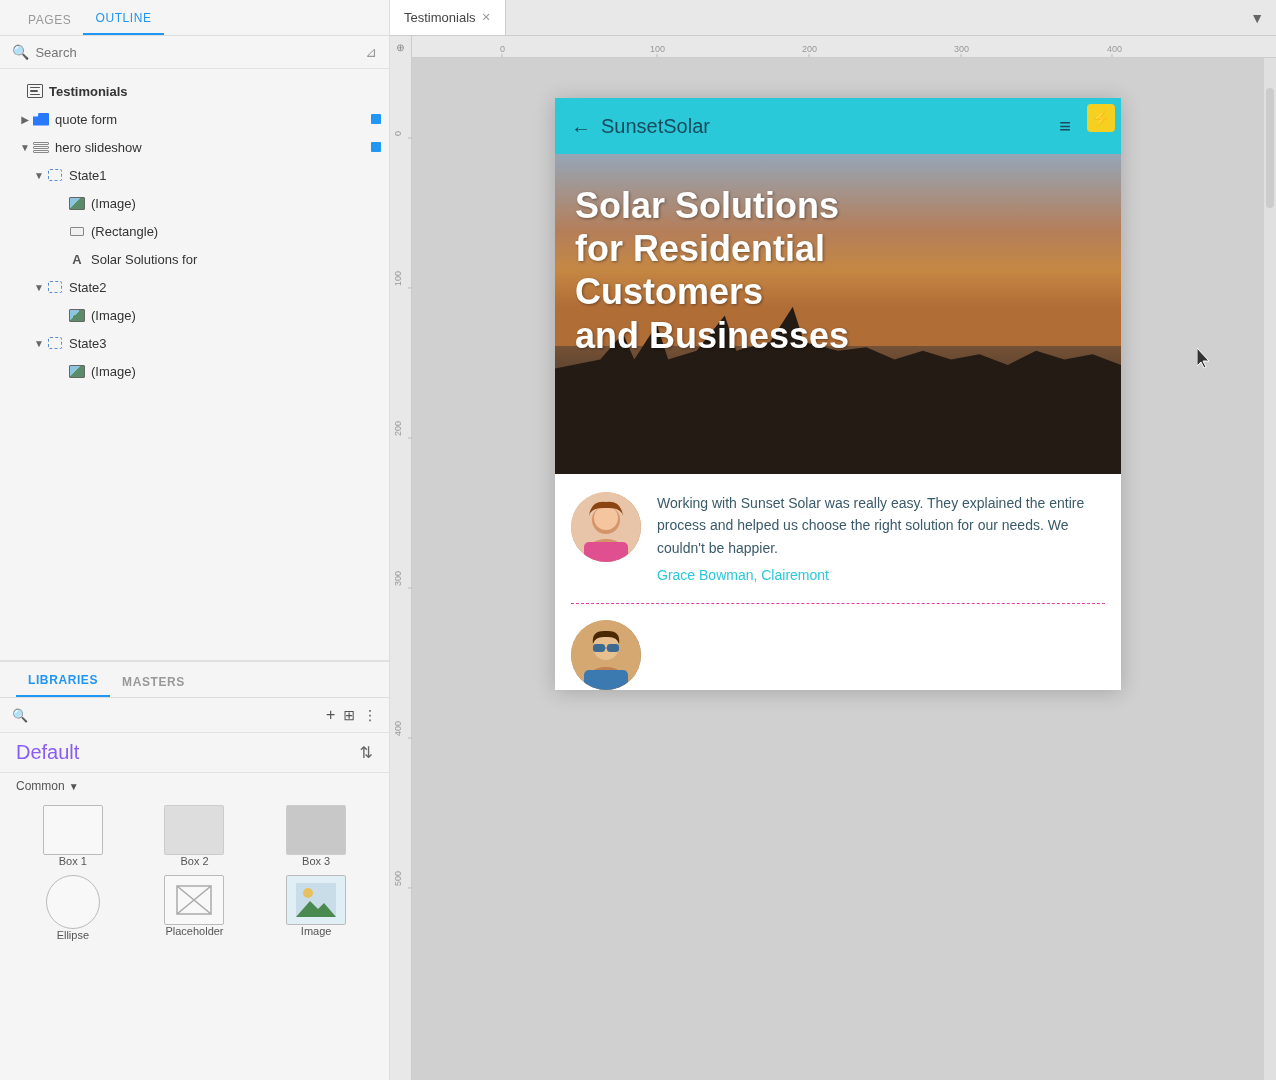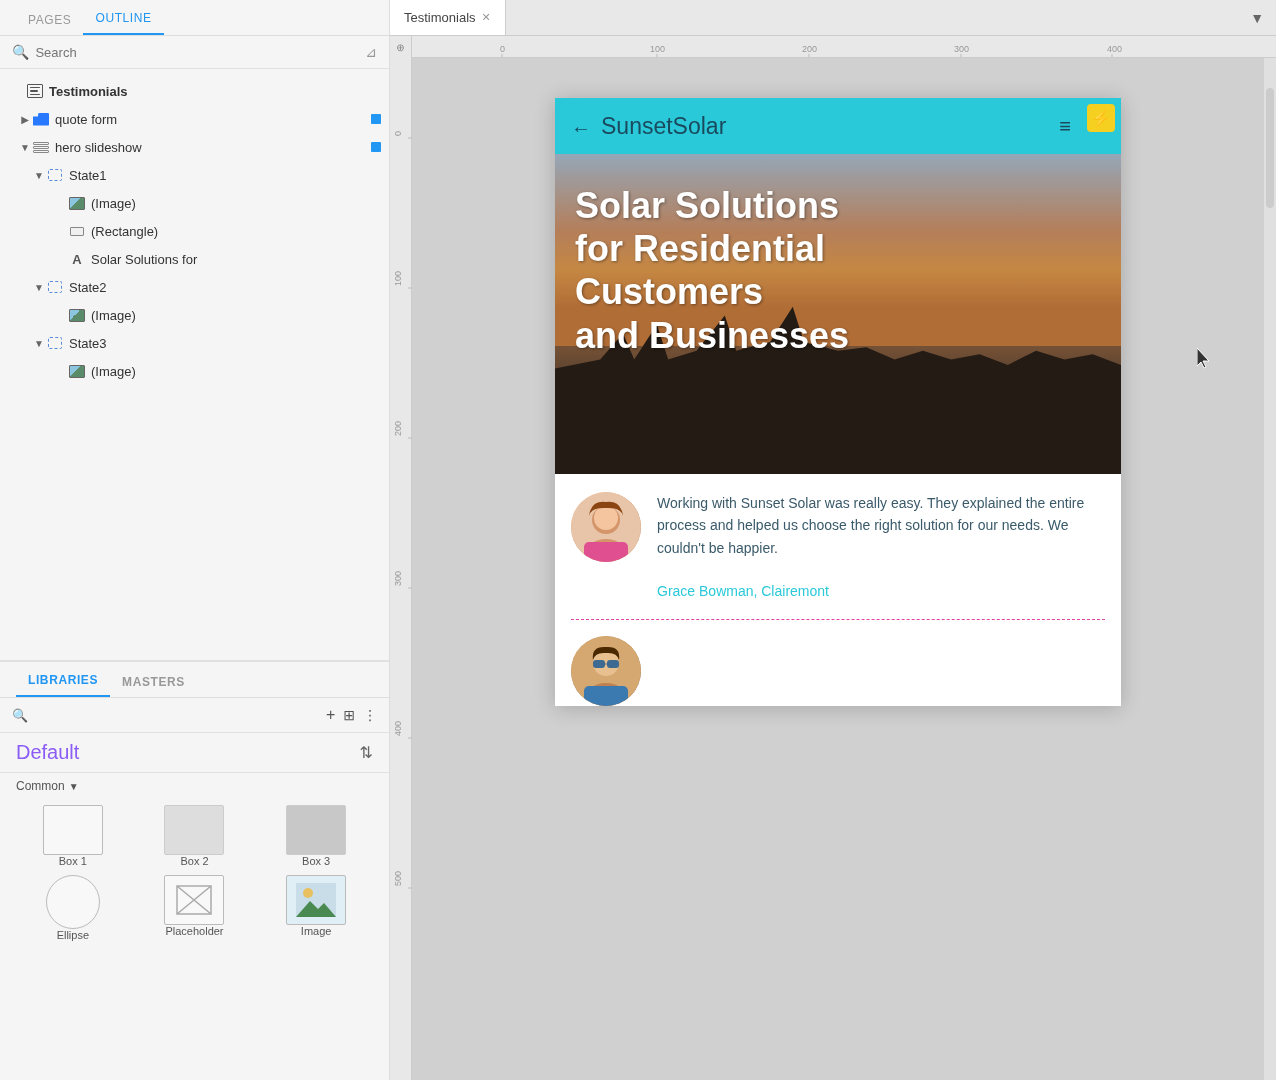--- a/index.html
+++ b/index.html
@@ -115,41 +115,41 @@
 
     
     .canvas-content { flex: 1; padding: 40px; position: relative; min-height: 1000px; }
 
     
     .phone-preview { width: 566px; background: #fff; position: relative; margin: 0 auto; box-shadow: 0 2px 20px rgba(0,0,0,0.2); }
 
     
     .phone-header { background: #29c9d9; height: 56px; display: flex; align-items: center; padding: 0 16px; position: relative; }
     .phone-header .back-arrow { color: #1a4a5e; font-size: 20px; margin-right: 10px; }
-    .phone-header .app-title { color: #1a4a5e; font-size: 23px; font-weight: 500; }
+    .phone-header .app-title { color: #1a4a5e; font-size: 20px; font-weight: 500; }
     .phone-header .menu-icon { position: absolute; right: 16px; color: #1a4a5e; font-size: 20px; }
     .phone-header .bolt-badge { position: absolute; top: 6px; right: 6px; width: 28px; height: 28px; background: #f5d020; border-radius: 4px; display: flex; align-items: center; justify-content: center; font-size: 16px; color: #333; }
 
     
     .hero-image { width: 100%; height: 320px; background: linear-gradient(to bottom, #d4a55a 0%, #c8853a 20%, #b5703a 40%, #8a6040 60%, #4a3a30 80%, #2a2520 100%); position: relative; overflow: hidden; display: flex; align-items: flex-end; }
     .hero-sky { position: absolute; top: 0; left: 0; width: 100%; height: 60%; background: linear-gradient(to bottom, #b0c4d8 0%, #d4956a 40%, #e8a050 60%, #d08040 80%); }
     .hero-silhouette { position: absolute; bottom: 0; left: 0; width: 100%; height: 55%; background: #2a2018; clip-path: polygon(0 40%, 8% 35%, 12% 20%, 14% 35%, 18% 15%, 20% 35%, 25% 30%, 30% 10%, 32% 30%, 38% 25%, 42% 5%, 44% 25%, 50% 30%, 55% 28%, 60% 35%, 65% 30%, 70% 35%, 75% 32%, 80% 38%, 85% 30%, 90% 35%, 95% 32%, 100% 38%, 100% 100%, 0 100%); }
     .hero-overlay { position: absolute; top: 0; left: 0; width: 100%; height: 100%; background: rgba(0,0,0,0.15); }
     .hero-text { position: absolute; top: 30px; left: 20px; right: 8px; }
     .hero-title { font-size: 36px; font-weight: 700; color: #fff; line-height: 1.2; text-shadow: 1px 1px 3px rgba(0,0,0,0.4); }
 
     
     .testimonials-section { background: #fff; padding: 18px 16px 0; }
     .testimonial-item { display: flex; gap: 16px; margin-bottom: 20px; align-items: flex-start; }
     .testimonial-avatar { width: 70px; height: 70px; border-radius: 50%; flex-shrink: 0; overflow: hidden; background: linear-gradient(135deg, #e88, #c66); display: flex; align-items: center; justify-content: center; }
     .testimonial-avatar.female { background: radial-gradient(circle at 40% 35%, #f5c5a0 30%, #d4956a 60%, #b07850 100%); }
     .testimonial-avatar.male { background: radial-gradient(circle at 40% 35%, #d4a870 30%, #b08050 60%, #8a6040 100%); }
     .testimonial-body { flex: 1; }
     .testimonial-quote { font-size: 14px; color: #3a5a6a; line-height: 1.6; }
-    .testimonial-author { font-size: 14px; color: #29c9d9; margin-top: 24px; }
+    .testimonial-author { font-size: 14px; color: #29c9d9; margin-top: 8px; }
     .testimonial-divider { border: none; border-top: 1.5px dashed #e040a0; margin: 4px 0 16px; }
 
     
     .canvas-scroll::-webkit-scrollbar { width: 10px; height: 10px; }
     .canvas-scroll::-webkit-scrollbar-thumb { background: #ccc; border-radius: 5px; }
 
     
     .cursor { position: absolute; top: 290px; right: 60px; width: 12px; height: 20px; pointer-events: none; }
   </style>
 </head>

